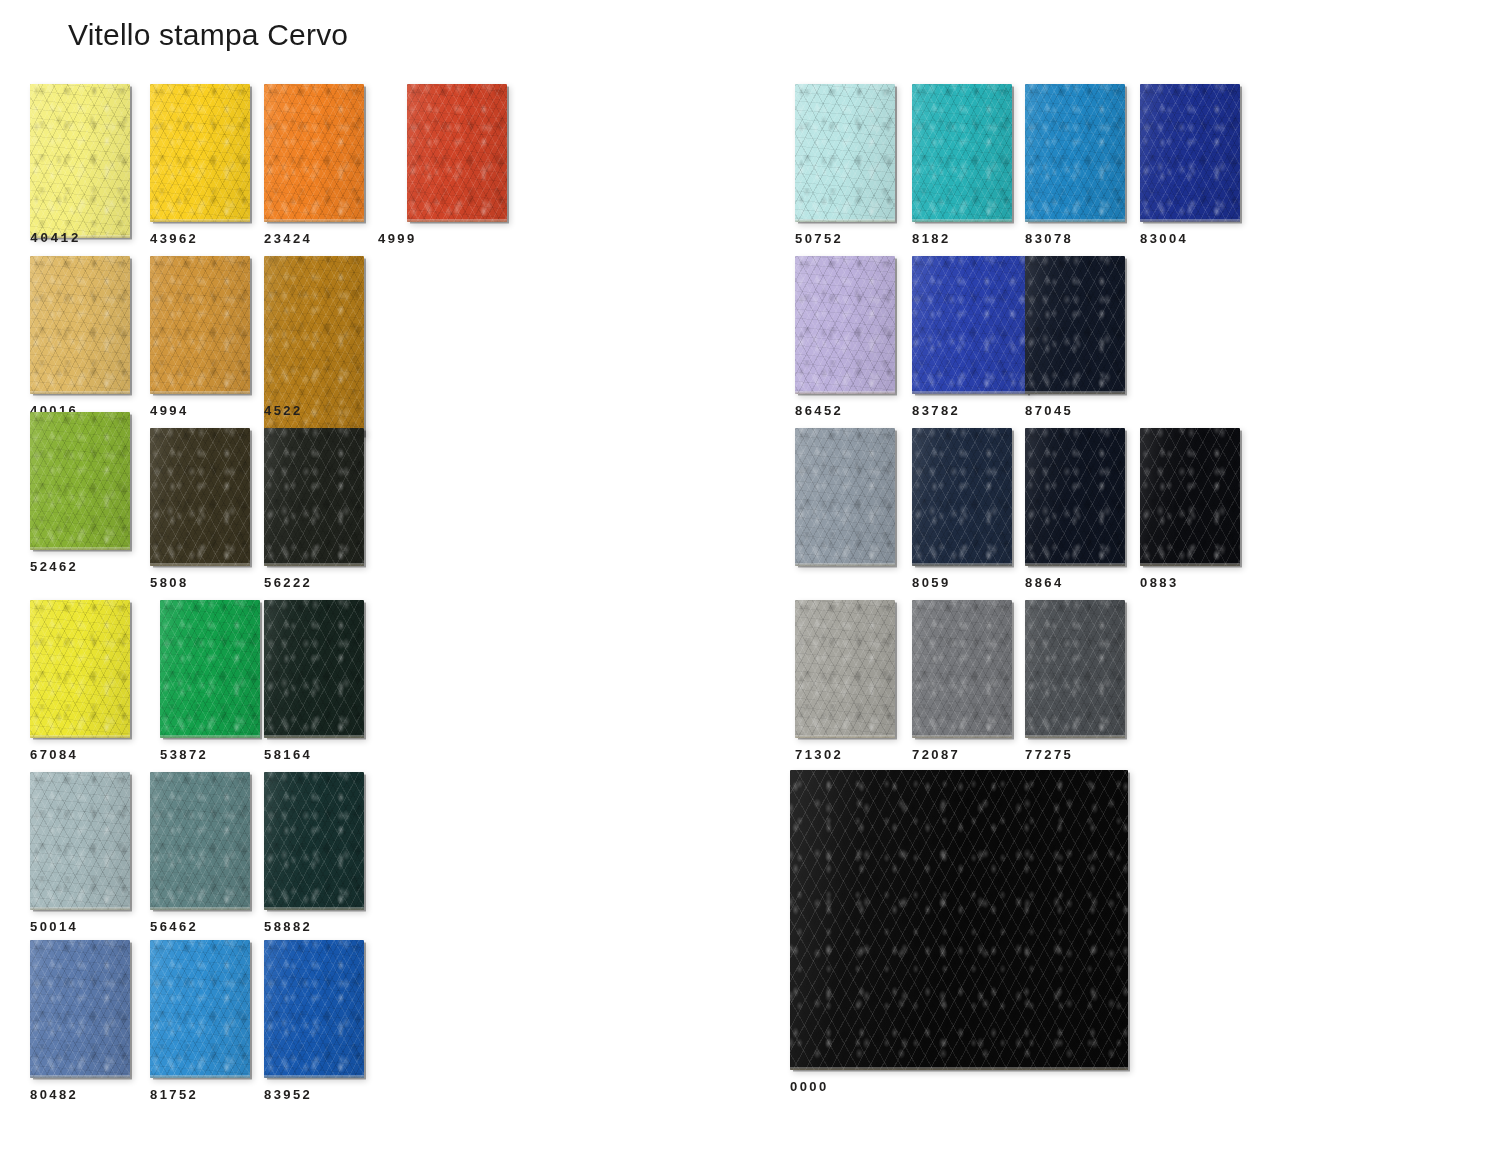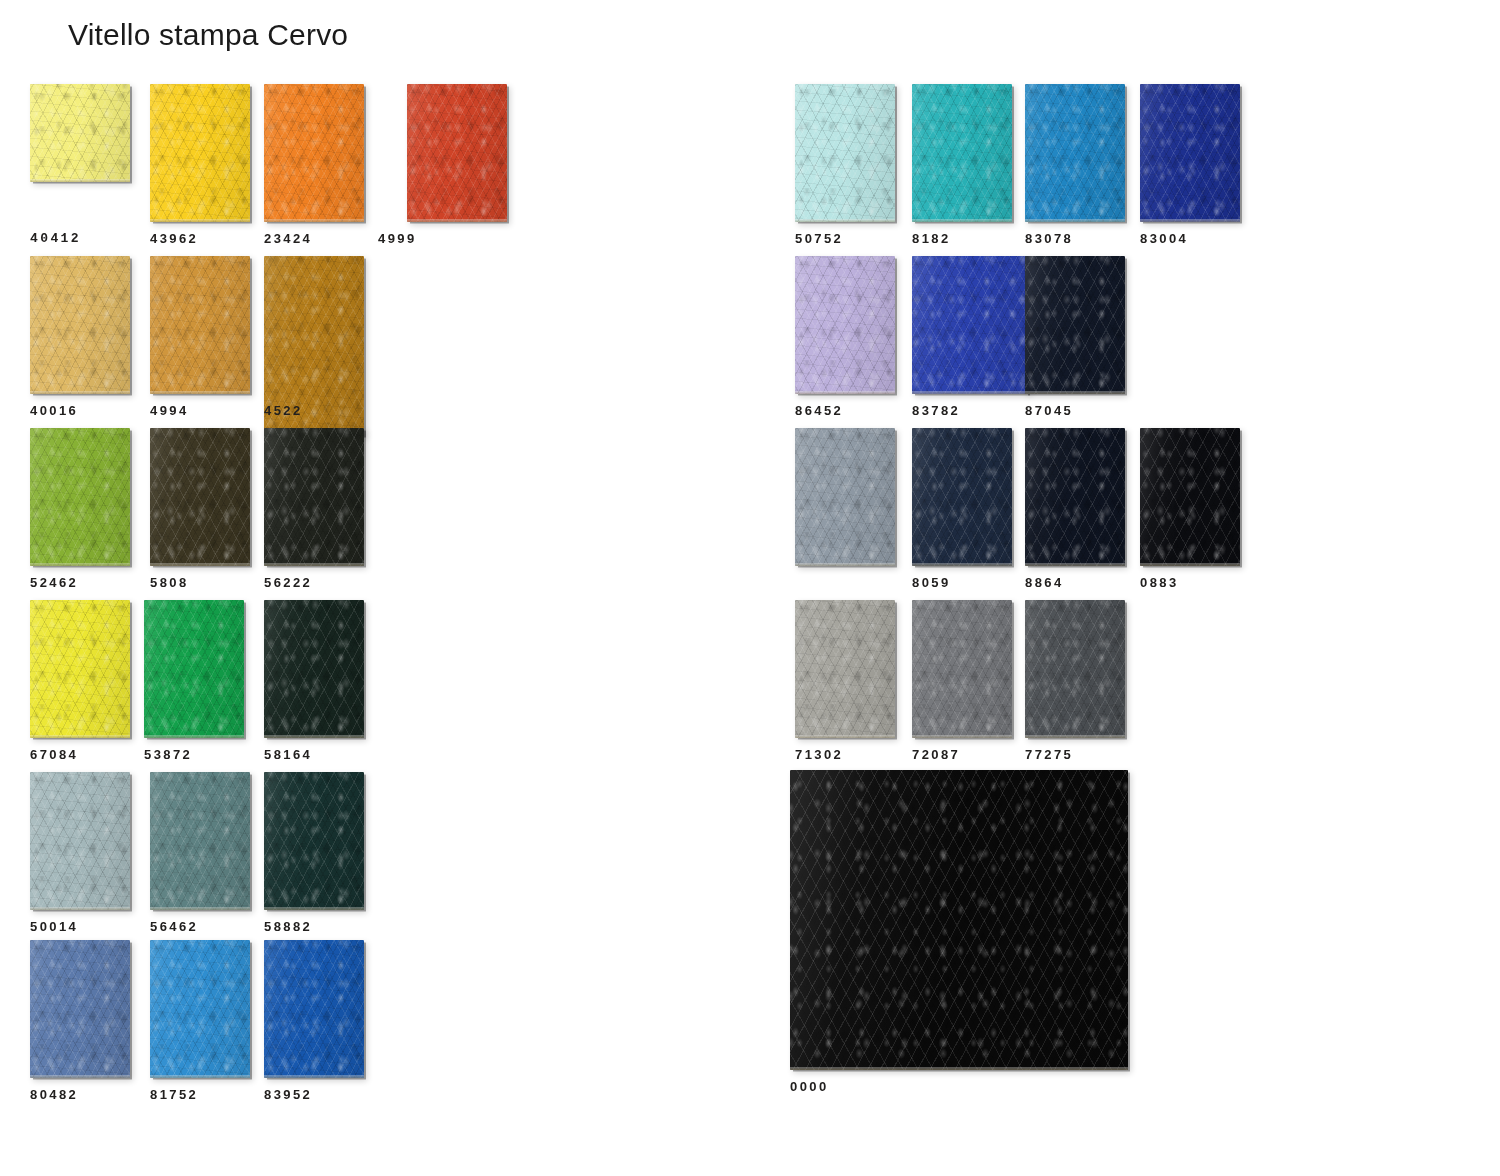--- a/index.html
+++ b/index.html
@@ -132,21 +132,21 @@
       33px 41px, 38px 47px, 29px 37px, 42px 50px,
       35px 43px, 40px 48px, 31px 39px;
   }
 </style>
 </head>
 <body style="background: rgb(255, 255, 255);">
 
 <div id="page-title">Vitello stampa Cervo</div>
 
 <div class="column" id="column-left">
-    <div class="swatch-cell" style="left: 30px; top: 84px; width: 100px; height: 98px; font-family: Liberation Mono, monospace;">
+    <div class="swatch-cell" style="left: 30px; top: 84px; width: 100px; height: 154px; font-family: Liberation Mono, monospace;">
       <div class="swatch" title="40412" style="background: rgb(244, 239, 125);">
         <div class="grain"></div>
         <div class="grain2"></div>
         <div class="sheen"></div>
         <div class="edge"></div>
       </div>
       <div class="swatch-code" style="top: 147px;">40412</div>
     </div>
     <div class="swatch-cell" style="left: 150px; top: 84px; width: 100px; height: 138px;">
       <div class="swatch" title="43962" style="background: rgb(249, 207, 32);">
@@ -195,21 +195,21 @@
     </div>
     <div class="swatch-cell" style="left: 264px; top: 256px; width: 100px; height: 180px;">
       <div class="swatch" title="4522" style="background: rgb(178, 123, 24);">
         <div class="grain"></div>
         <div class="grain2"></div>
         <div class="sheen"></div>
         <div class="edge"></div>
       </div>
       <div class="swatch-code" style="top: 147px;">4522</div>
     </div>
-    <div class="swatch-cell" style="left: 30px; top: 428px; width: 100px; height: 138px;">
+    <div class="swatch-cell" style="left: 30px; top: 412px; width: 100px; height: 138px;">
       <div class="swatch" title="52462" style="background: rgb(134, 176, 50);">
         <div class="grain"></div>
         <div class="grain2"></div>
         <div class="sheen"></div>
         <div class="edge"></div>
       </div>
       <div class="swatch-code" style="top: 147px;">52462</div>
     </div>
     <div class="swatch-cell" style="left: 150px; top: 428px; width: 100px; height: 138px;">
       <div class="swatch" title="5808" style="background: rgb(59, 53, 33);">
@@ -231,21 +231,21 @@
     </div>
     <div class="swatch-cell" style="left: 30px; top: 600px; width: 100px; height: 138px;">
       <div class="swatch" title="40852" style="background: rgb(236, 231, 50);">
         <div class="grain"></div>
         <div class="grain2"></div>
         <div class="sheen"></div>
         <div class="edge"></div>
       </div>
       <div class="swatch-code" style="top: 147px;">67084</div>
     </div>
-    <div class="swatch-cell" style="left: 144px; top: 600px; width: 100px; height: 138px;">
+    <div class="swatch-cell" style="left: 160px; top: 600px; width: 100px; height: 138px;">
       <div class="swatch" title="53872" style="background: rgb(18, 160, 74);">
         <div class="grain"></div>
         <div class="grain2"></div>
         <div class="sheen"></div>
         <div class="edge"></div>
       </div>
       <div class="swatch-code" style="top: 147px;">53872</div>
     </div>
     <div class="swatch-cell" style="left: 264px; top: 600px; width: 100px; height: 138px;">
       <div class="swatch" title="58164" style="background: rgb(22, 37, 31);">

